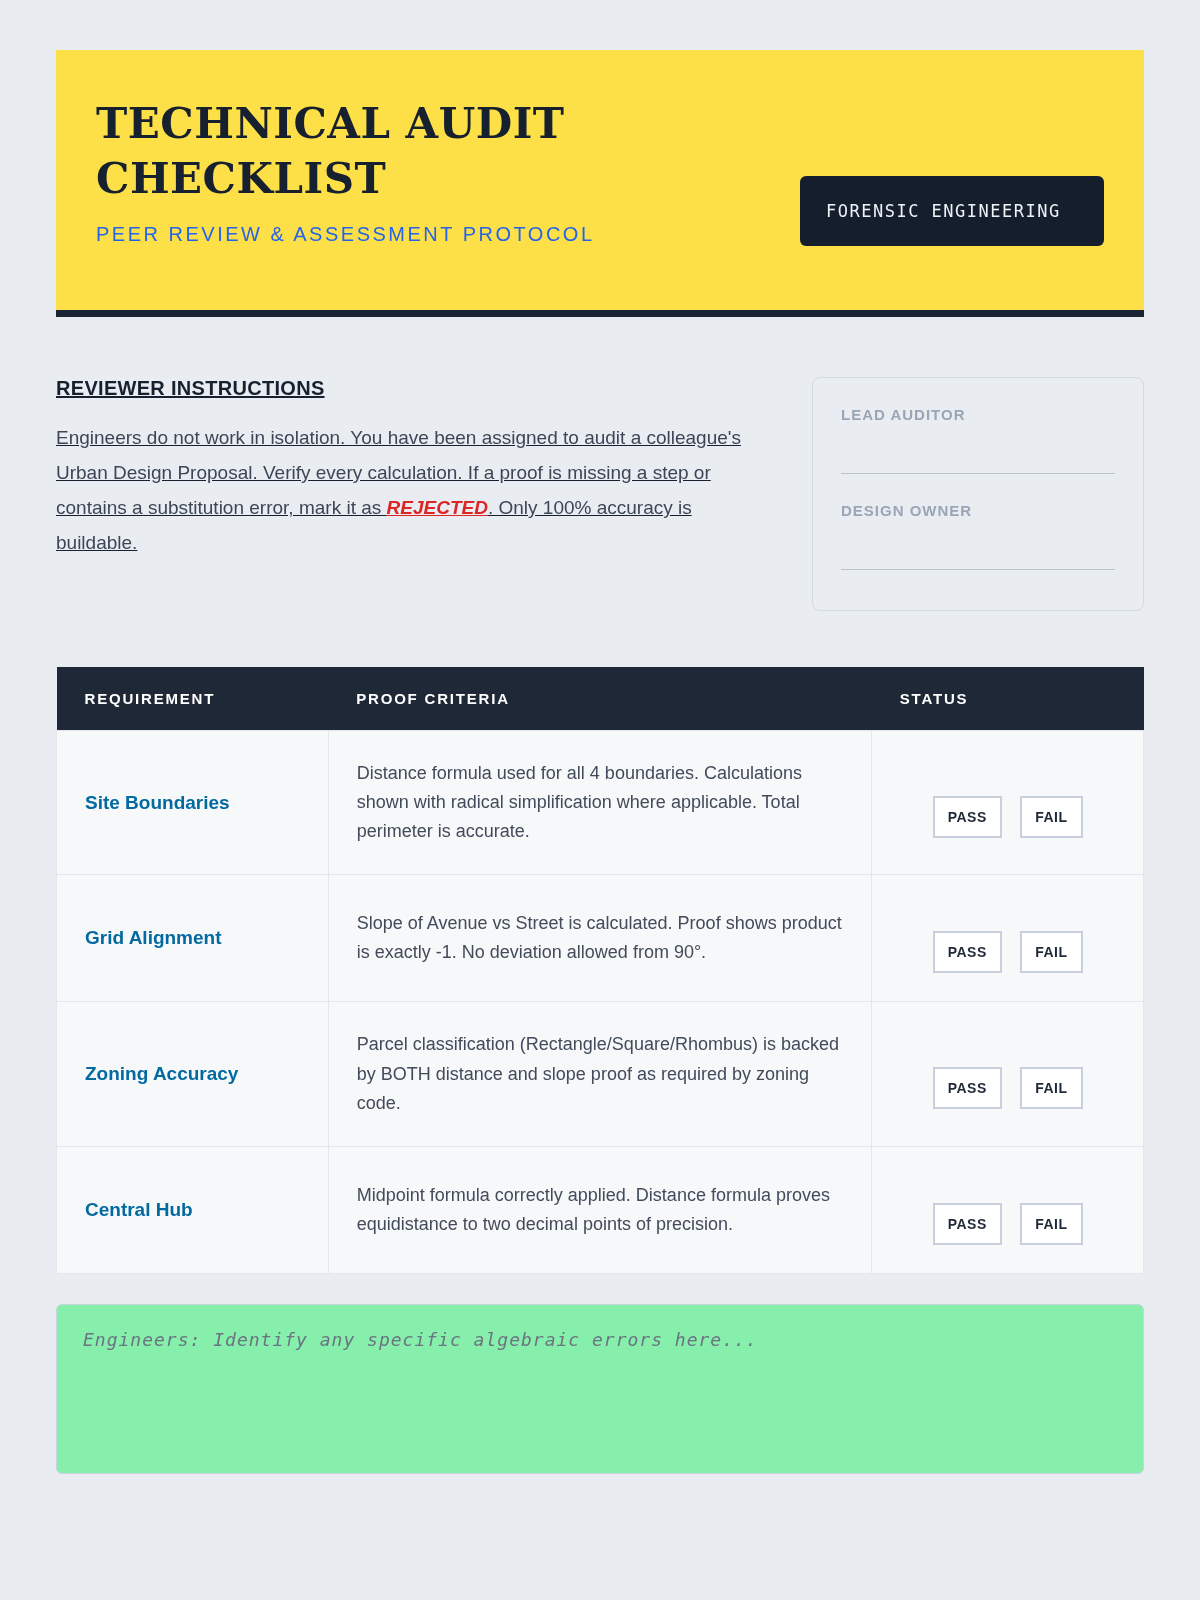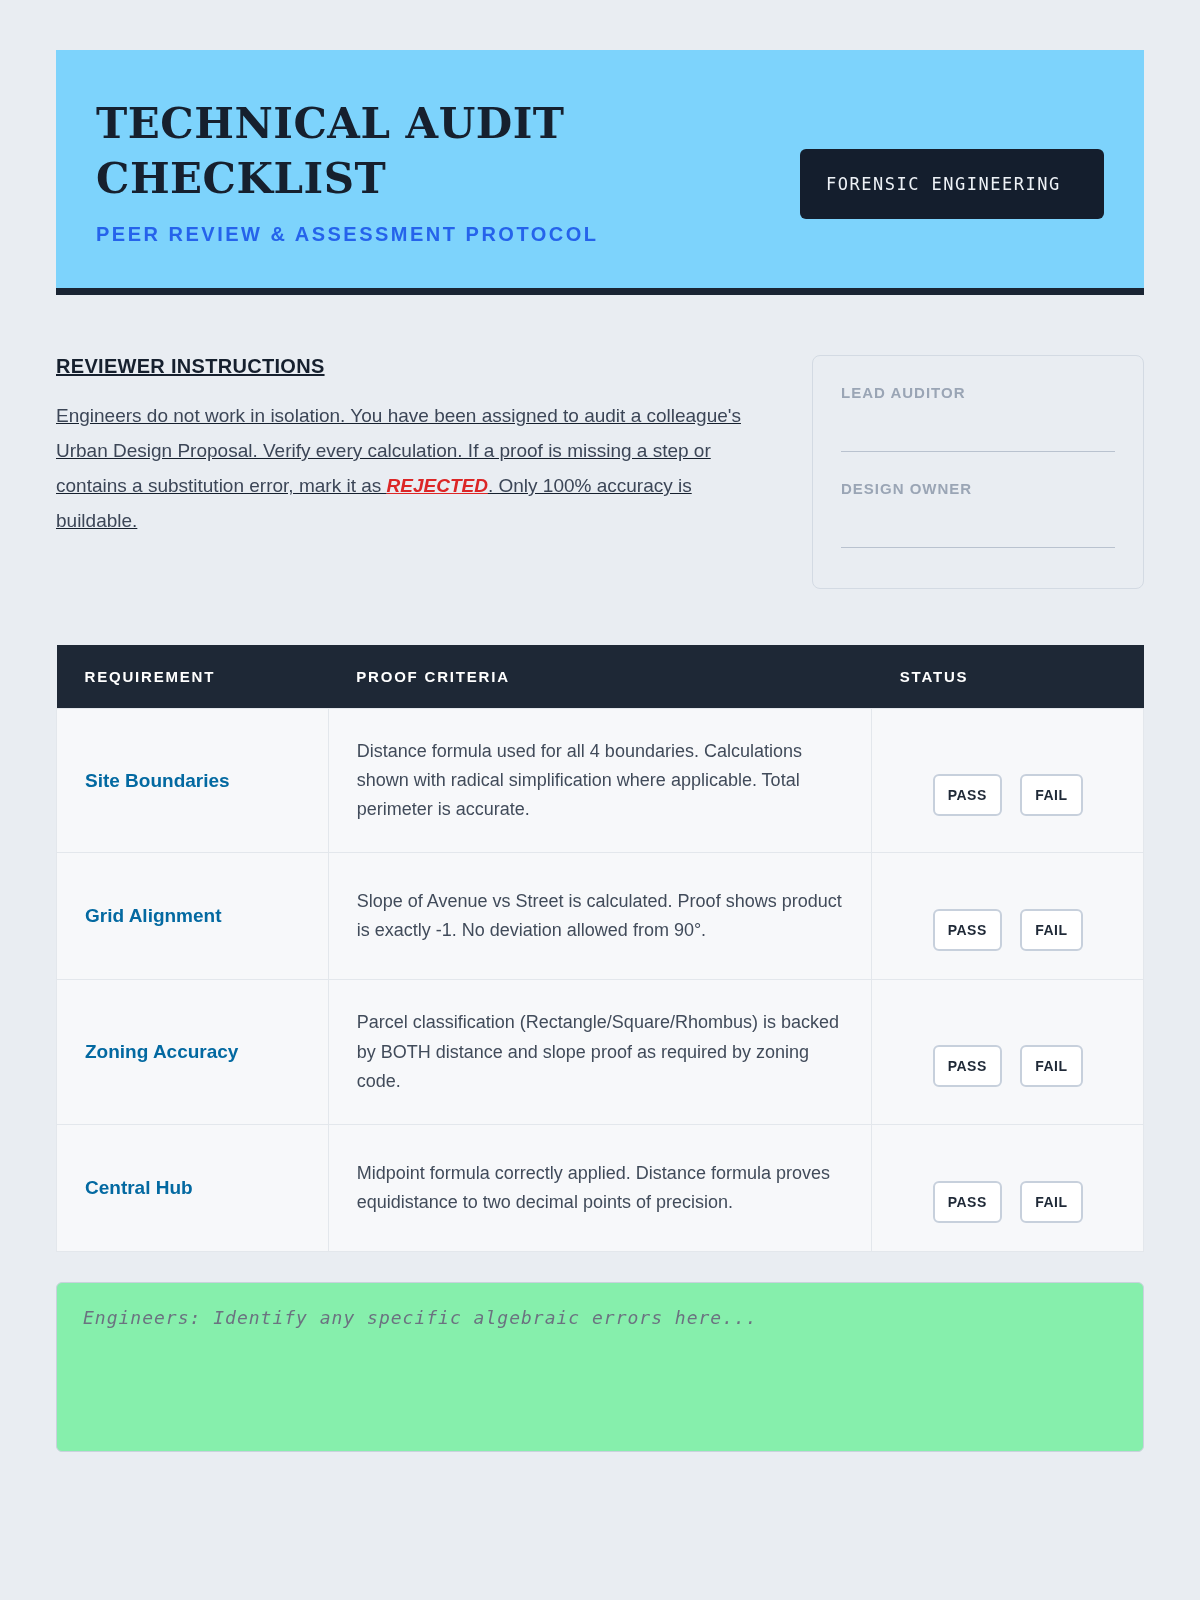--- a/index.html
+++ b/index.html
@@ -2,25 +2,25 @@
 <html><head>
 <meta charset="utf-8">
 <style>
   * { margin:0; padding:0; box-sizing:border-box; }
   html, body { background:#e9edf2; }
   body { font-family:"Liberation Sans", sans-serif; color:#16202e; }
   .viewport { width:1200px; height:1600px; overflow:hidden; margin:0 auto; background:#e9edf2; }
   .content { padding:50px 56px 0; }
 
   
-  .header-card { background:#7dd3fc; border-bottom:7px solid #1a2433; padding:46px 40px 42px 40px;
-    display:flex; justify-content:space-between; align-items:center; }
+  .header-card { background:#fde047; border-bottom:7px solid #1a2433; padding:46px 40px 64px 40px;
+    display:flex; justify-content:space-between; align-items:flex-end; }
   .title { font-family:"DejaVu Serif", serif; font-weight:700; font-size:42px; line-height:1.32;
     color:#16202e; max-width:580px; letter-spacing:0.5px; }
-  .subtitle { margin-top:16px; color:#2563eb; font-weight:700; font-size:20px; letter-spacing:2.5px; }
+  .subtitle { margin-top:16px; color:#2563eb; font-weight:400; font-size:20px; letter-spacing:2.5px; }
   .badge { background:#141e2d; color:#eef2f7; font-family:"DejaVu Sans Mono", monospace;
     font-size:17px; letter-spacing:1.5px; line-height:1.55; padding:22px 26px; width:304px;
     margin-top:26px; border-radius:6px; }
 
   
   .intro { display:flex; gap:44px; margin-top:60px; align-items:flex-start; }
   .instructions { flex:1;text-decoration:underline; }
   .instructions h2 { font-size:20px; color:#16202e; letter-spacing:0.3px; }
   .instructions p { margin-top:20px; font-size:19px; line-height:1.85; color:#3c4657; max-width:700px; }
   .rejected { color:#dc2626; font-weight:700; font-style:italic; text-decoration:underline; }
@@ -29,21 +29,21 @@
   .sig-line { border-bottom:1px solid #b9c2cf; margin-top:50px; margin-bottom:28px; }
 
   
   .audit-table { width:100%; border-collapse:collapse; margin-top:56px; table-layout:fixed; }
   .audit-table thead th { background:#1e2836; color:#ffffff; text-align:left; font-size:15px;
     letter-spacing:1.8px; padding:23px 28px; font-weight:700; border:none; }
   .audit-table tbody td { background:#f7f8fa; border:1px solid #e3e7ec; padding:28px; vertical-align:middle; }
   td.req { font-size:19px; font-weight:700; color:#0369a1; }
   td.crit { font-size:18px; color:#414b5a; line-height:1.62; }
   td.status { text-align:center; }
-  .status-btn { display:inline-block; background:#ffffff; border:2px solid #c7d0dc; border-radius:6px;
+  .status-btn { display:inline-block; background:#ffffff; border:2px solid #c7d0dc; border-radius:0;
     font-family:"Liberation Sans", sans-serif; font-weight:700; font-size:14px; color:#1f2937;
     padding:11px 13px; letter-spacing:0.5px; cursor:pointer; }
   .status-btn + .status-btn { margin-left:14px;margin-top:28px; }
 
   
   .summary-head { display:flex; align-items:center; gap:14px; margin-top:72px; }
   .summary-head h2 { font-size:21px; color:#16202e; letter-spacing:0.2px; }
   .clipboard-icon { display:inline-flex; }
   .summary-input { margin-top:30px; width:100%; height:170px; border:1px solid #c9d2dd; border-radius:6px;
     background:#86efac; padding:24px 26px; font-family:"DejaVu Sans Mono", monospace; font-style:italic;

